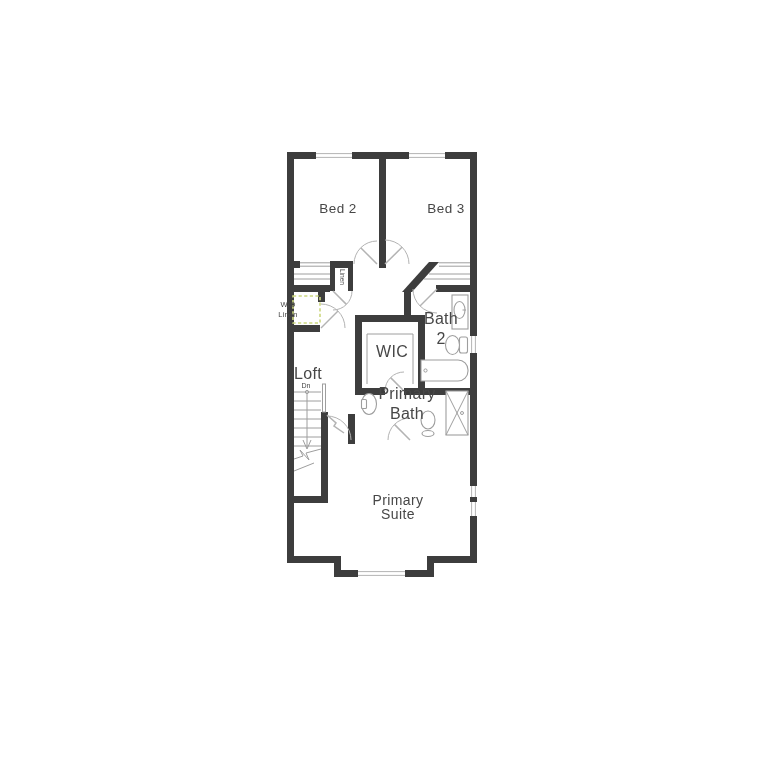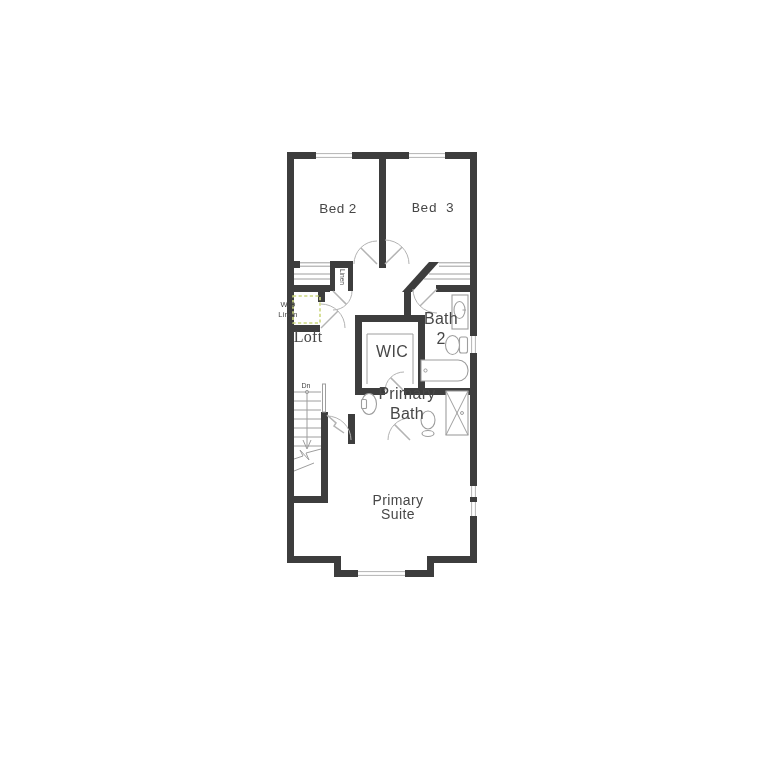--- a/index.html
+++ b/index.html
@@ -195,31 +195,31 @@
       <g>
         <rect class="fix" x="446" y="391" width="22" height="44"></rect>
         <line class="ln" x1="446" y1="391" x2="468" y2="435"></line>
         <line class="ln" x1="468" y1="391" x2="446" y2="435"></line>
         <circle class="ln" cx="462" cy="413" r="1.5"></circle>
       </g>
     </g>
   </svg>
 
   <div class="lbl room-lg" style="left:338px;top:209px;">Bed 2</div>
-  <div class="lbl room-lg" style="left:433px;top:209px;font-family:Liberation Mono, monospace;">Bed 3</div>
+  <div class="lbl room-lg" style="left:446px;top:209px;">Bed 3</div>
   <div class="lbl linen-lbl" style="left:341.5px;top:276.5px;">Linen</div>
   <div class="lbl room-sm" style="left:288px;top:309px;">
     <span>W/D</span>
     <span class="l2">Linen</span>
   </div>
   <div class="lbl room-md" style="left:441px;top:329px;">
     <span>Bath</span>
     <span class="l2">2</span>
   </div>
-  <div class="lbl room-md" style="left:308px;top:337px;font-family:Liberation Serif, serif;">Loft</div>
+  <div class="lbl room-md" style="left:308px;top:374px;">Loft</div>
   <div class="lbl room-md" style="left:392px;top:352px;">WIC</div>
   <div class="lbl tiny" style="left:306px;top:385px;">Dn</div>
   <div class="lbl room-md" style="left:407px;top:404px;">
     <span>Primary</span>
     <span class="l2">Bath</span>
   </div>
   <div class="lbl ps" style="left:398px;top:507px;">
     <span>Primary</span>
     <span class="l2">Suite</span>
   </div>

